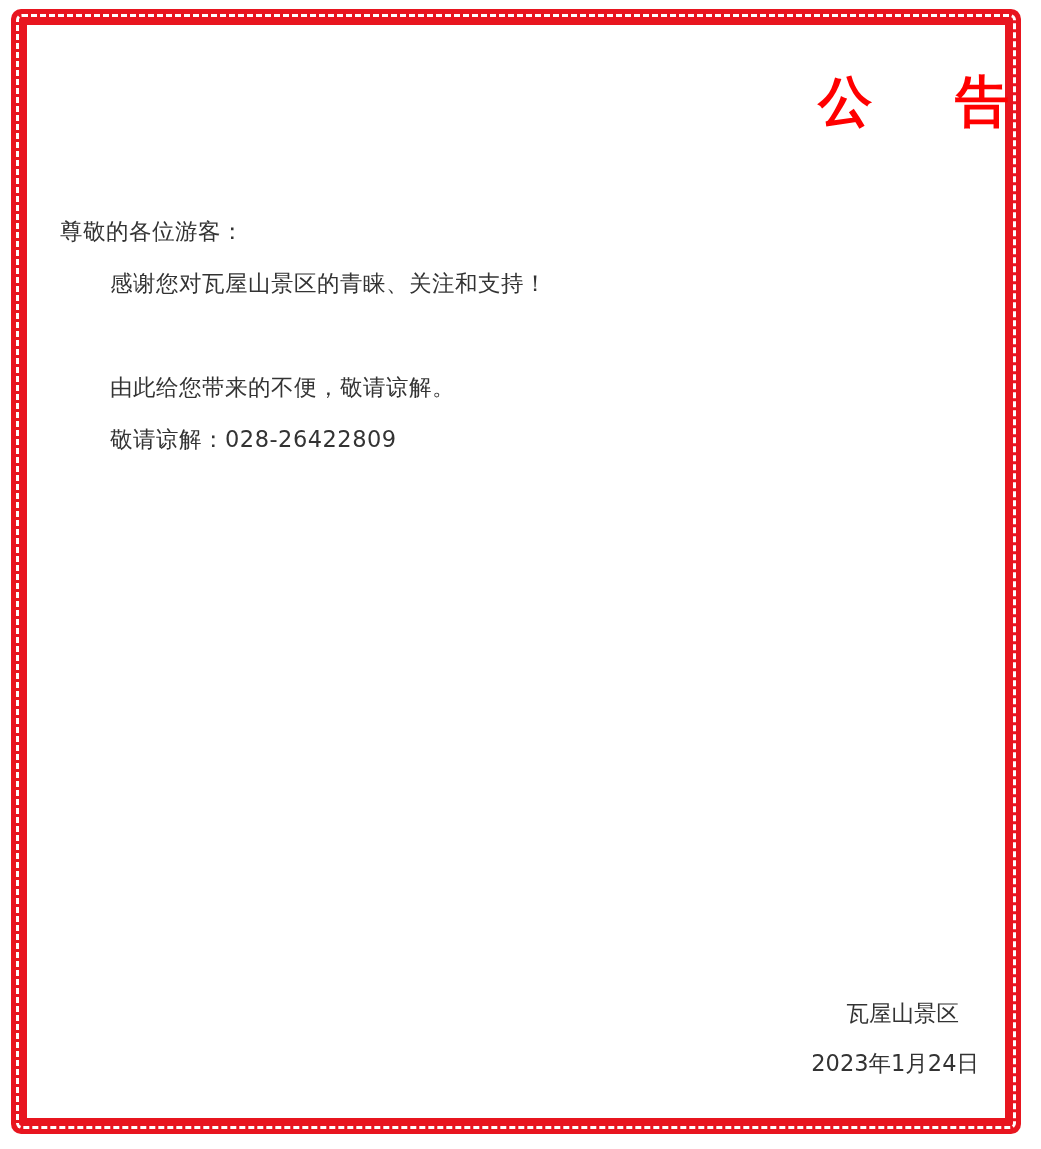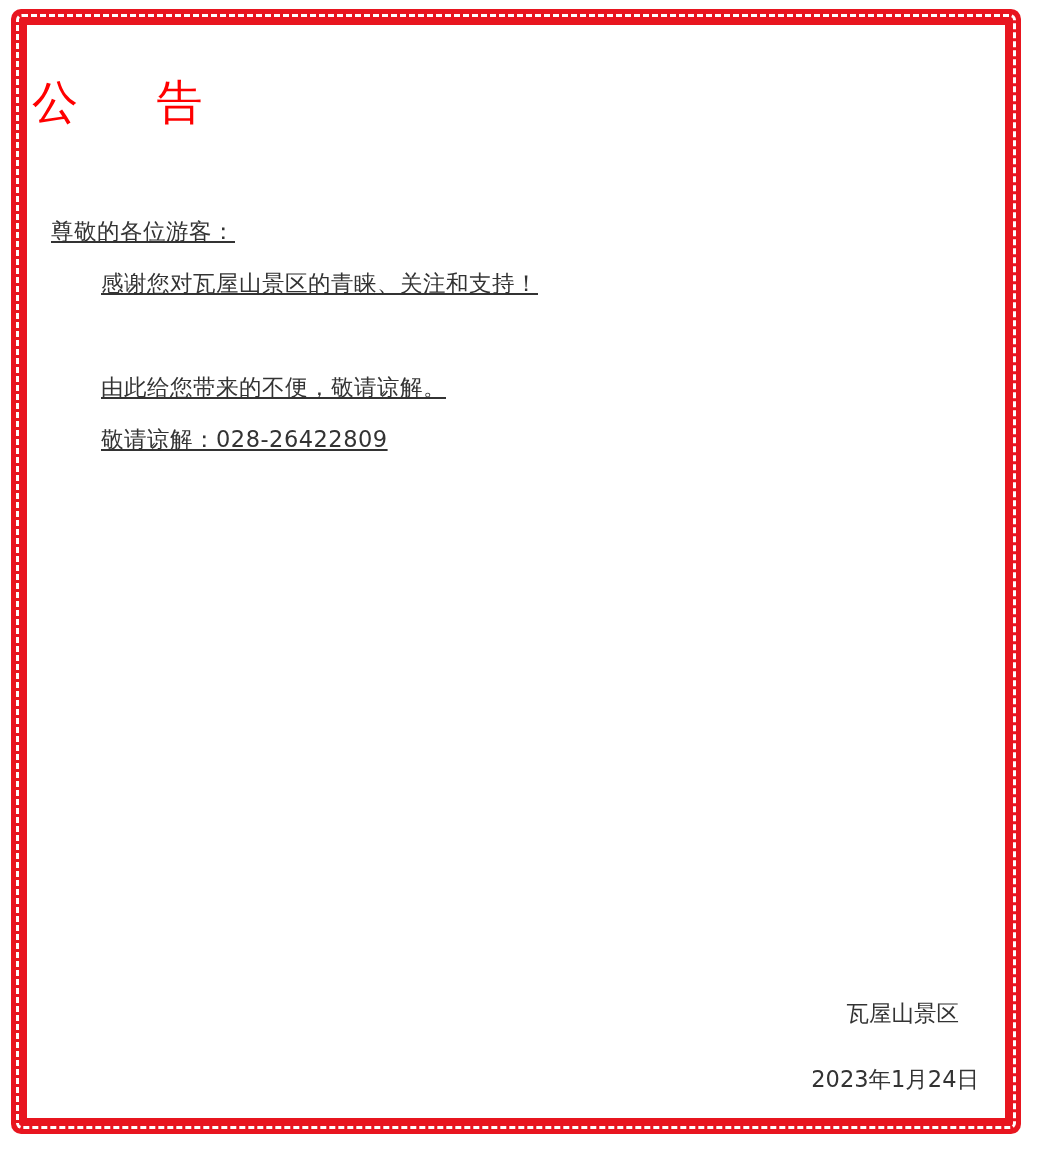--- a/index.html
+++ b/index.html
@@ -11,35 +11,35 @@
   }
   .dash {
     position:absolute; left:5px; top:5px; right:5px; bottom:5px;
     border:3px dashed #ffffff; border-radius:6px; box-sizing:border-box;
   }
   .inner {
     position:absolute; left:16px; top:16px; right:16px; bottom:16px;
     background:#ffffff;
   }
   .title {
-    position:absolute; left:0; right:0; top:72px; text-align:left;
-    color:#ff0000; font-weight:normal; font-size:46px; letter-spacing:32px;
+    position:absolute; left:0; right:0; top:72px; text-align:right;
+    color:#ff0000; font-weight:bold; font-size:54px; letter-spacing:32px;
     line-height:60px; padding-left:32px;
     font-family:"DejaVu Sans","Liberation Sans",sans-serif;
   }
   .body {
-    position:absolute; left:51px; width:928px; top:205px;
-    font-size:22.5px; line-height:52px; letter-spacing:0.5px;text-decoration:underline;
+    position:absolute; left:60px; width:928px; top:205px;
+    font-size:22.5px; line-height:52px; letter-spacing:0.5px;
   }
   .p { margin:0; text-align:justify; }
   .indent { text-indent:50px; }
   .hl { color:#f55a5f; font-weight:bold; }
   .gap { height:52px; }
   .sig { position:absolute; right:82px; top:995px; font-size:22.5px; line-height:36px;margin-left:28px; }
-  .date { position:absolute; right:62px; top:1045px; font-size:22.5px; line-height:36px;margin-top:16px; }
+  .date { position:absolute; right:62px; top:1045px; font-size:22.5px; line-height:36px; }
 </style>
 </head>
 <body>
 
 <div class="frame">
   <div class="dash"></div>
   <div class="inner"></div>
 </div>
 
 <div class="title">公 告</div>

